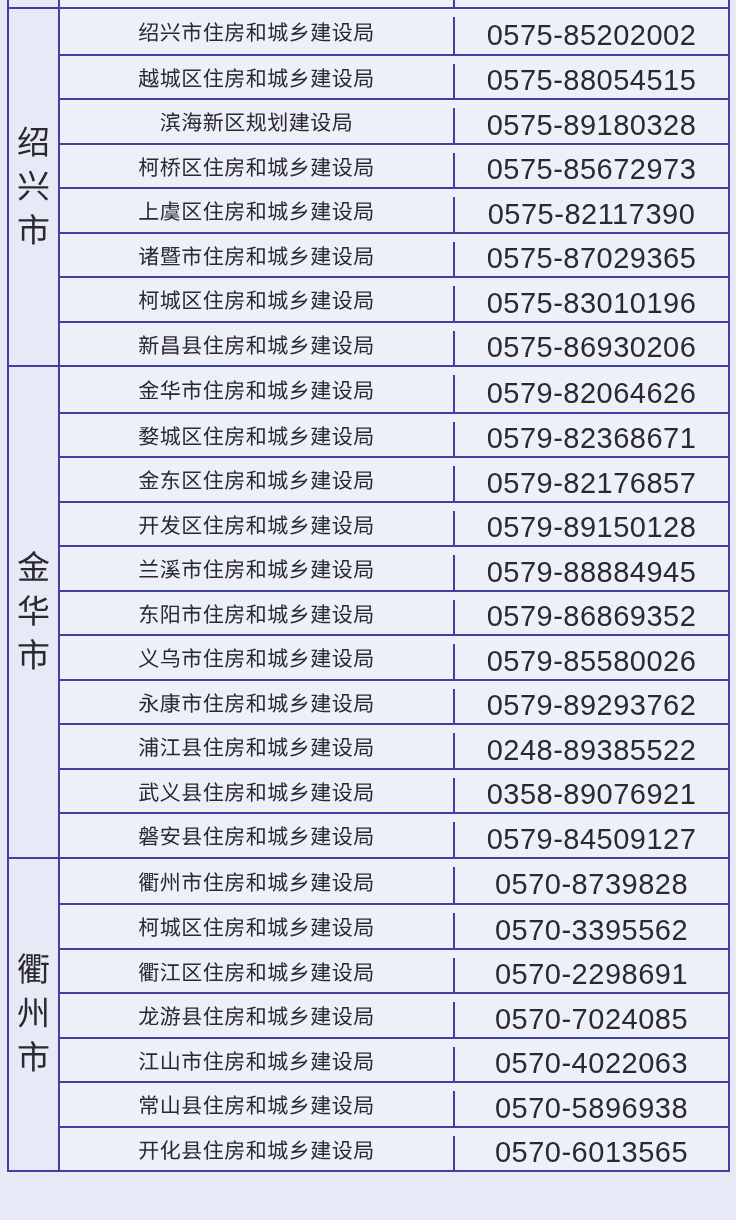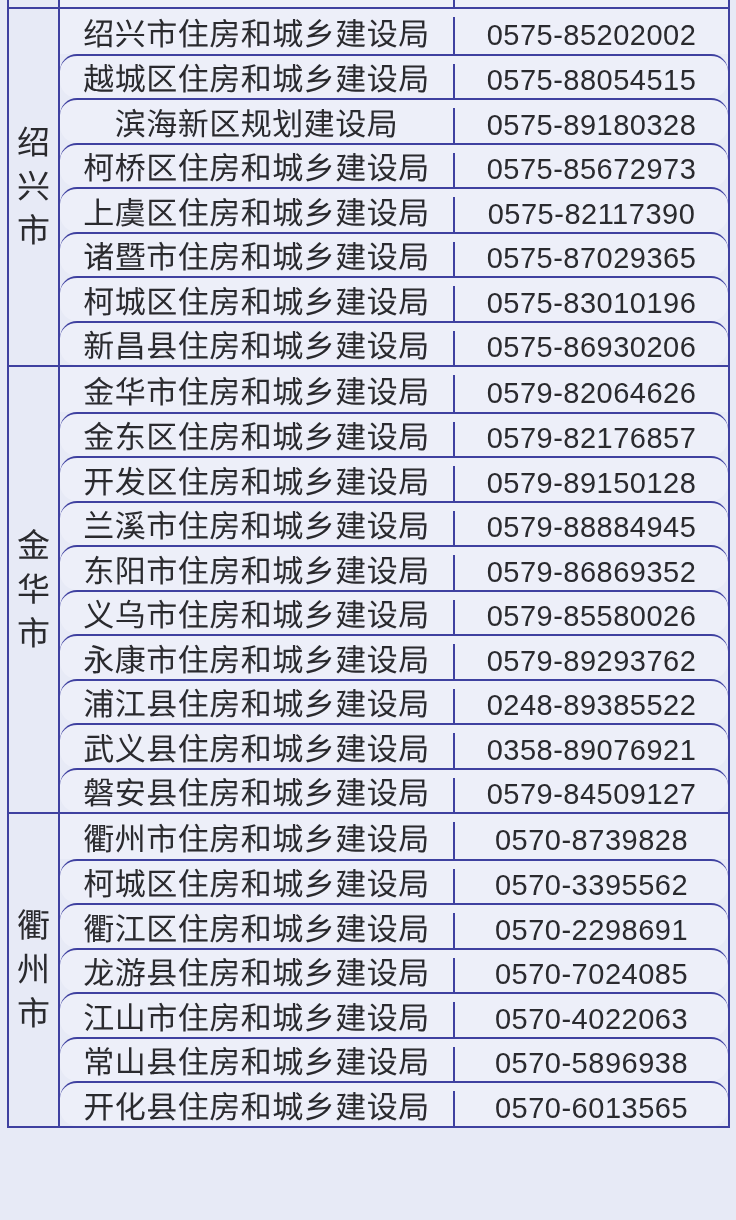--- a/index.html
+++ b/index.html
@@ -60,27 +60,27 @@
     line-height: 44px;
     font-weight: 500;
     text-align: center;
   }
   .rows { flex: 1; display: flex; flex-direction: column; }
   .row {
     display: flex;
     height: 44.5px;
     background: var(--cell-bg);
   }
-  .row + .row { border-top: 2px solid var(--border); border-radius: 17px; }
+  .row + .row { border-top: 2px solid var(--border); }
   .bureau-cell {
     width: 393px;
     display: flex;
     align-items: center;
     justify-content: center;
-    font-size: 31px;
+    font-size: 21px;
     letter-spacing: 0.5px;
     white-space: nowrap;
     overflow: hidden;
   }
   .phone-cell {
     flex: 1;
     border-left: 2px solid var(--border);
     display: flex;
     align-items: center;
     justify-content: center;
@@ -147,20 +147,24 @@
             <div class="city-char">金</div>
             <div class="city-char">华</div>
             <div class="city-char">市</div>
           </div>
           <div class="rows">
             <div class="row">
               <div class="bureau-cell">金华市住房和城乡建设局</div>
               <div class="phone-cell">0579-82064626</div>
             </div>
             <div class="row">
+              <div class="bureau-cell">婺城区住房和城乡建设局</div>
+              <div class="phone-cell">0579-82368671</div>
+            </div>
+            <div class="row">
               <div class="bureau-cell">金东区住房和城乡建设局</div>
               <div class="phone-cell">0579-82176857</div>
             </div>
             <div class="row">
               <div class="bureau-cell">开发区住房和城乡建设局</div>
               <div class="phone-cell">0579-89150128</div>
             </div>
             <div class="row">
               <div class="bureau-cell">兰溪市住房和城乡建设局</div>
               <div class="phone-cell">0579-88884945</div>

